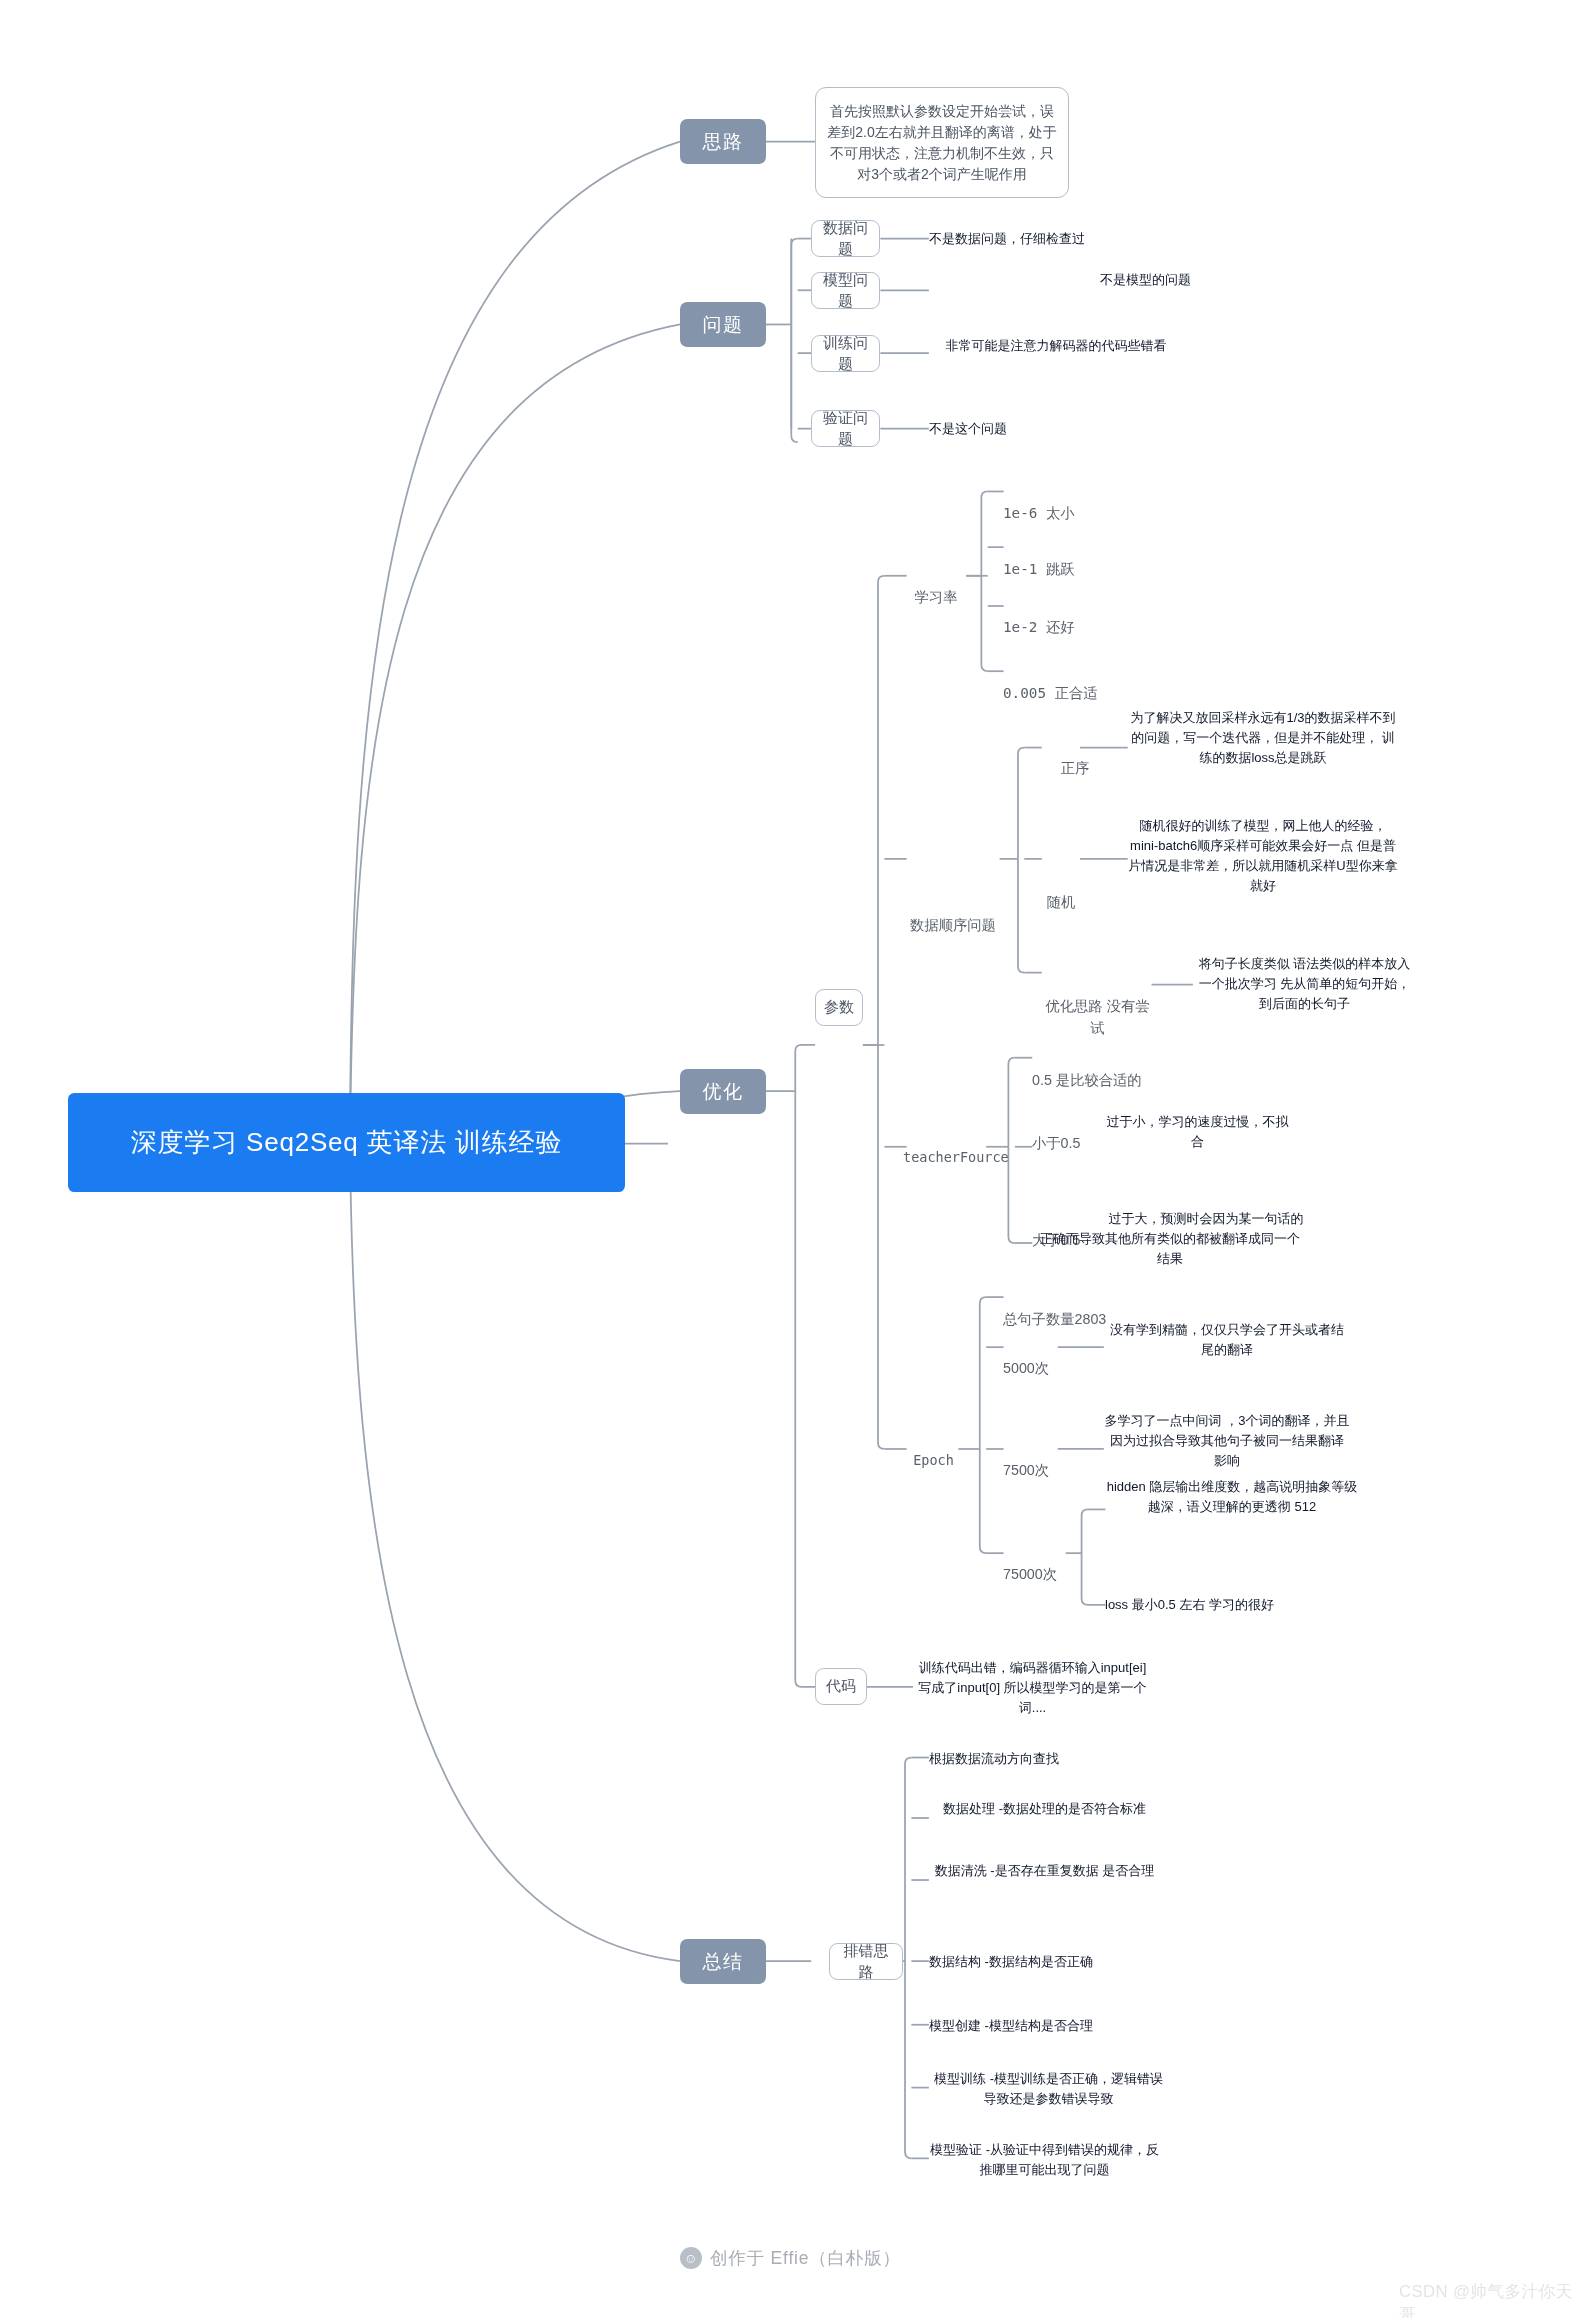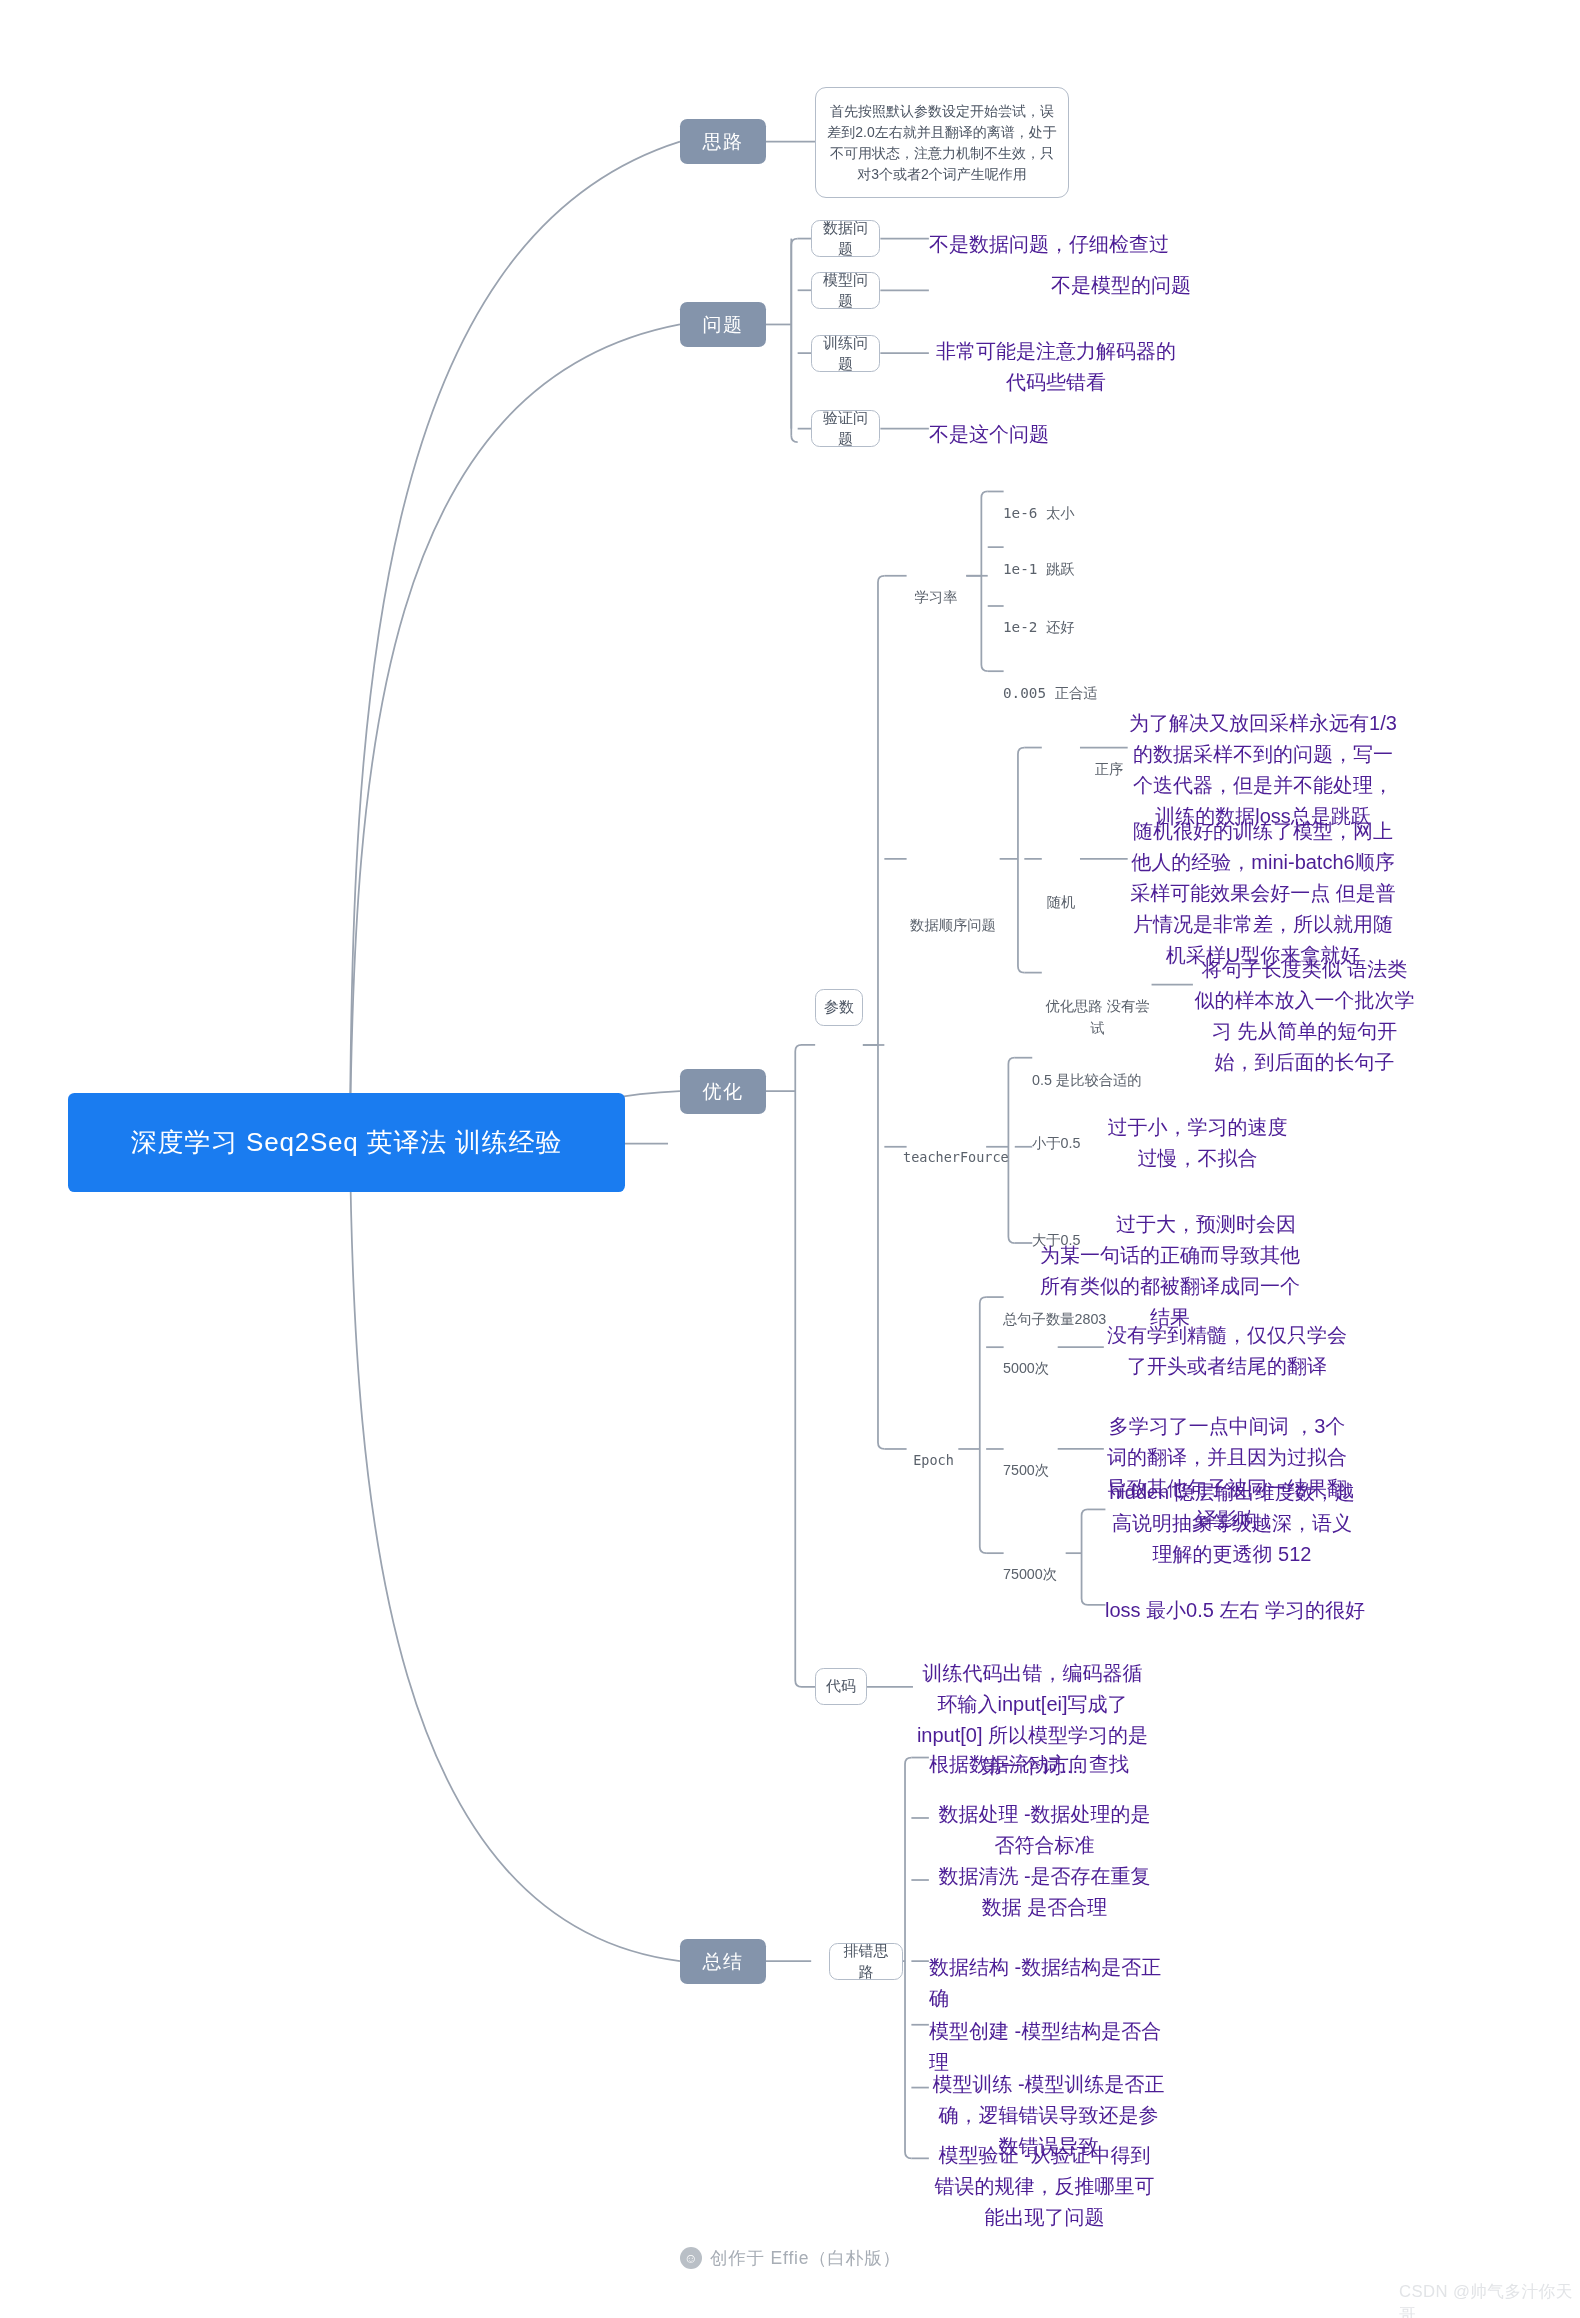--- a/index.html
+++ b/index.html
@@ -66,22 +66,22 @@
     font-size: 14.3px;
     line-height: 1.5;
     text-align: center;
     white-space: pre-line;
   }
   .txt.left { text-align: left; }
   .mono { font-family: "DejaVu Sans Mono", "Liberation Mono", monospace; }
 
   
   .desc {
-    color: #4c1d95;
-    font-size: 20px;
+    color: #0f172a;
+    font-size: 13px;
     line-height: 1.55;
     text-align: center;
   }
 
   
   .card {
     border: 1.3px solid #b3bcc9;
     border-radius: 11px;
     background: #ffffff;
     color: #4c5563;
@@ -288,21 +288,21 @@
     <span>1e-2  还好</span>
   </div>
   <div class="node txt mono left" style="left:1003px; top:662px; width:191px;">
     <span>0.005  正合适</span>
   </div>
 
   <div class="node txt" style="left:906px; top:894px; width:94px;">
     <span>数据顺序问题</span>
   </div>
 
-  <div class="node txt" style="left:1090px; top:738px; width:38px;">
+  <div class="node txt" style="left:1056px; top:738px; width:38px;font-family:Liberation Mono, monospace;">
     <span>正序</span>
   </div>
   <div class="node desc" style="left:1128px; top:708px; width:270px;">
     <span>为了解决又放回采样永远有1/3的数据采样不到的问题，写一个迭代器，但是并不能处理， 训练的数据loss总是跳跃</span>
   </div>
 
   <div class="node txt" style="left:1042px; top:849px; width:38px;">
     <span></span>
     <span>随机</span>
   </div>

